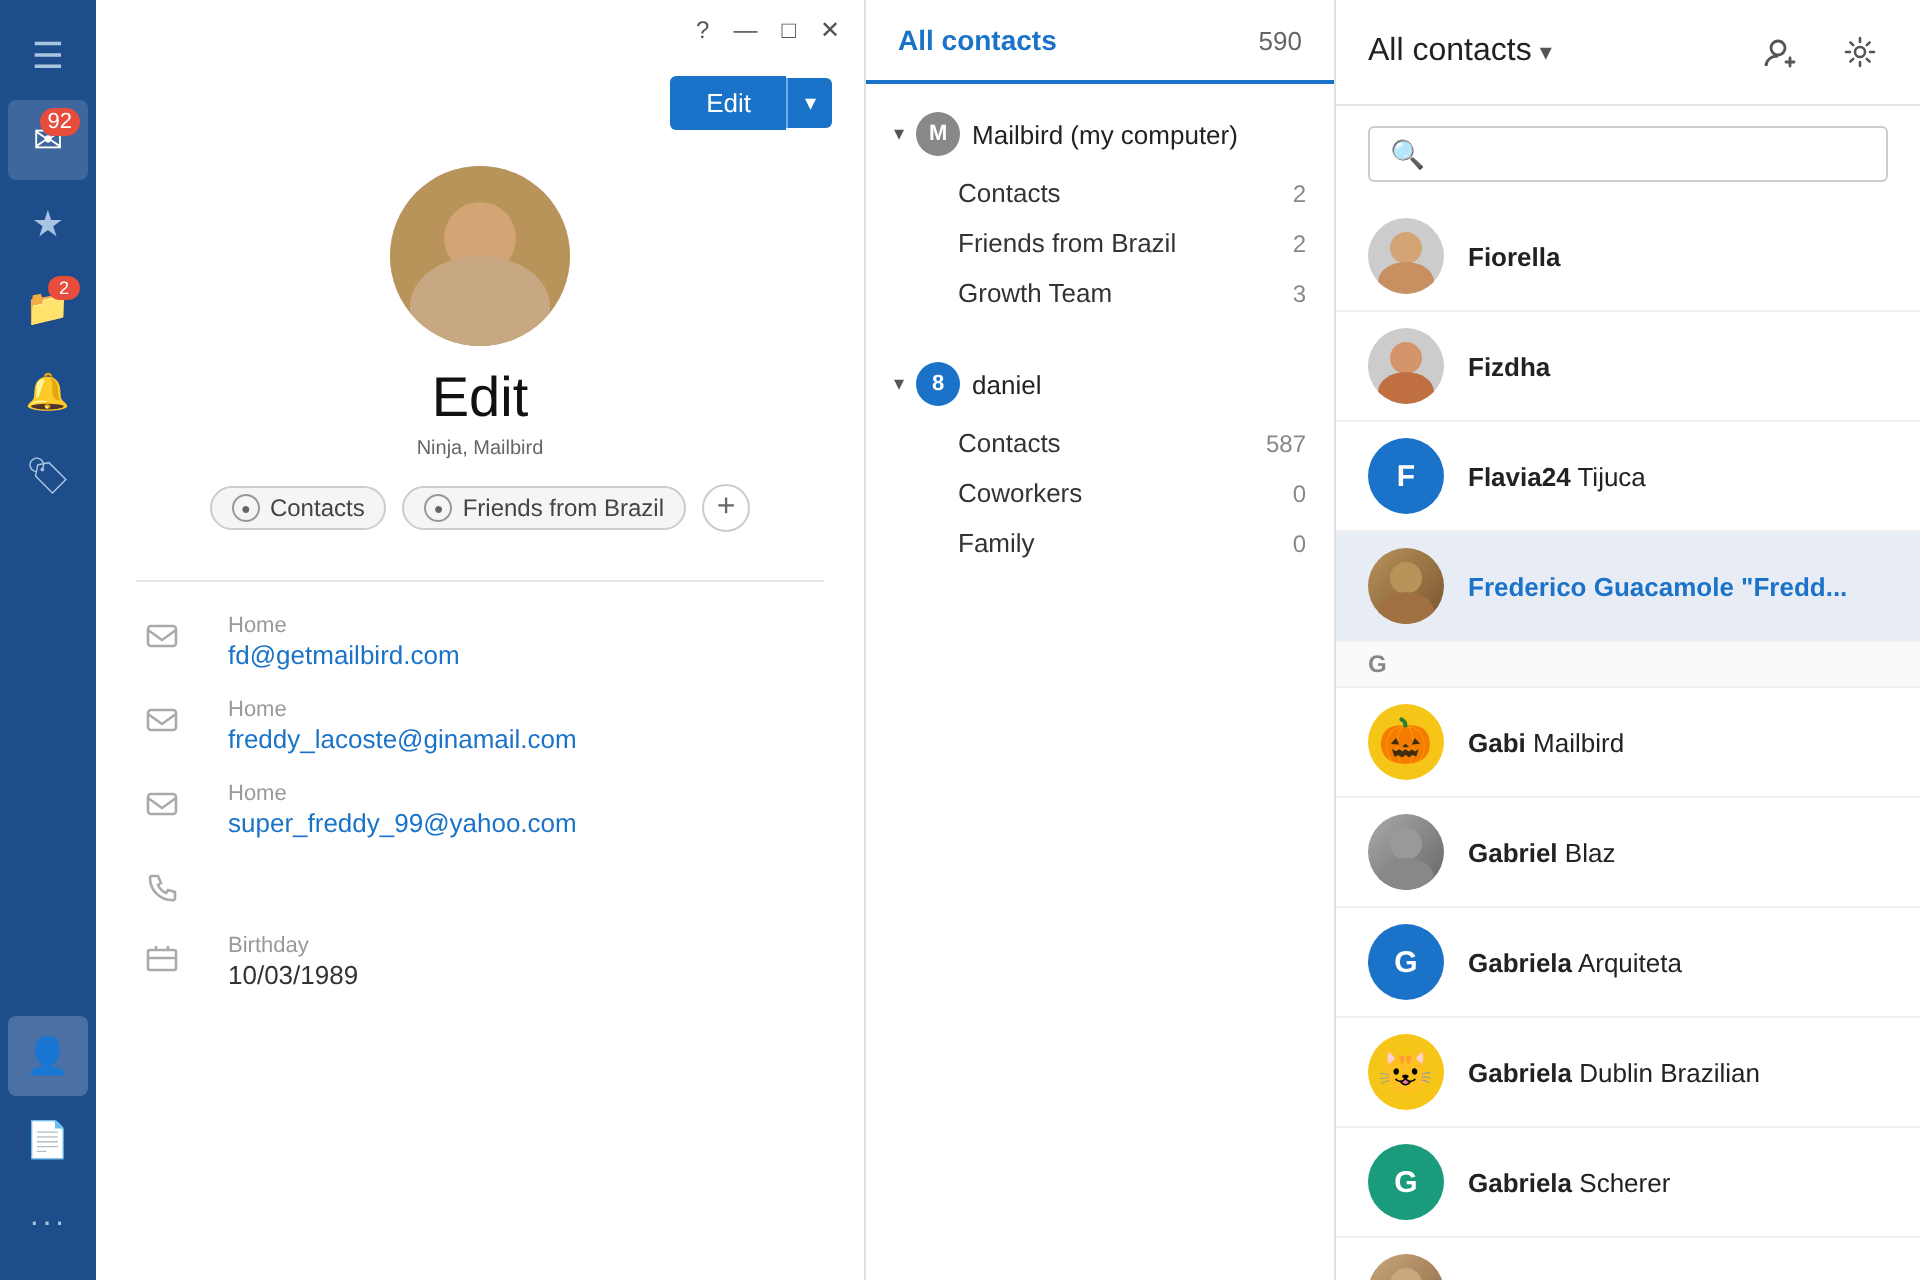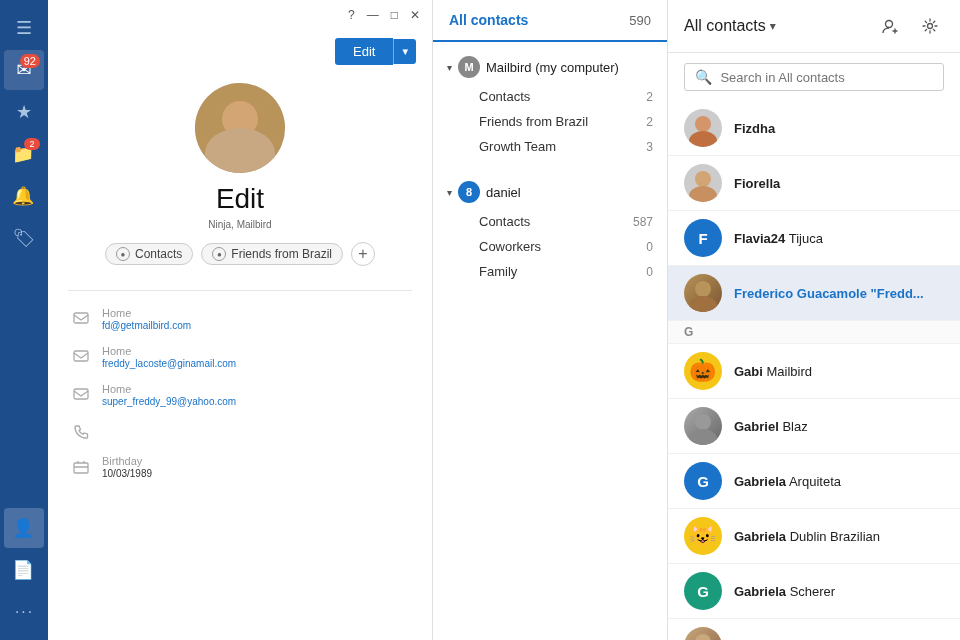--- a/index.html
+++ b/index.html
@@ -175,21 +175,21 @@
 
     .contact-fields {
       padding: 8px 24px;
       overflow-y: auto;
       flex: 1;
     }
 
     .field-row {
       display: flex;
       align-items: flex-start;
-      gap: 12px;
+      gap: 24px;
       margin-bottom: 14px;
     }
 
     .field-icon {
       width: 18px;
       height: 18px;
       margin-top: 2px;
       flex-shrink: 0;
       color: #999;
     }
@@ -199,21 +199,21 @@
       flex-direction: column;
     }
 
     .field-label {
       font-size: 11px;
       color: #999;
       margin-bottom: 1px;
     }
 
     .field-value {
-      font-size: 10px;
+      font-size: 13px;
       color: #1a73c8;
     }
 
     .field-value.phone {
       color: #333;
     }
 
     
     .middle-panel {
       width: 235px;
@@ -687,50 +687,49 @@
         <svg width="18" height="18" viewBox="0 0 18 18" fill="none">
             <circle cx="9" cy="9" r="2.5" stroke="#555" stroke-width="1.3"></circle>
             <path d="M9 2v2M9 14v2M2 9h2M14 9h2M4.2 4.2l1.4 1.4M12.4 12.4l1.4 1.4M4.2 13.8l1.4-1.4M12.4 5.6l1.4-1.4" stroke="#555" stroke-width="1.3" stroke-linecap="round"></path>
           </svg>
       </button>
     </div>
   </div>
 
   <div class="search-bar">
     <span class="search-icon-svg">🔍</span>
-    <input type="text" placeholder="Search in All contacts" style="">
   </div>
 
   <div class="contacts-list">
+
+    <div class="contact-row">
+      <div class="contact-avatar photo av-fiorella">
+        <svg width="38" height="38" viewBox="0 0 38 38">
+            <circle cx="19" cy="15" r="8" fill="#d4a574"></circle>
+            <ellipse cx="19" cy="32" rx="14" ry="10" fill="#c89060"></ellipse>
+          </svg>
+      </div>
+      <div class="contact-name-row">
+        <span class="contact-name"><strong>Fiorella</strong></span>
+      </div>
+    </div>
 
     <div class="contact-row">
       <div class="contact-avatar photo av-fizdha">
         <svg width="38" height="38" viewBox="0 0 38 38">
             <circle cx="19" cy="15" r="8" fill="#d4956a"></circle>
             <ellipse cx="19" cy="32" rx="14" ry="10" fill="#c07040"></ellipse>
           </svg>
       </div>
       <div class="contact-name-row">
         <span class="contact-name"><strong>Fizdha</strong></span>
       </div>
     </div>
 
     <div class="contact-row">
-      <div class="contact-avatar photo av-fiorella">
-        <svg width="38" height="38" viewBox="0 0 38 38">
-            <circle cx="19" cy="15" r="8" fill="#d4a574"></circle>
-            <ellipse cx="19" cy="32" rx="14" ry="10" fill="#c89060"></ellipse>
-          </svg>
-      </div>
-      <div class="contact-name-row">
-        <span class="contact-name"><strong>Fiorella</strong></span>
-      </div>
-    </div>
-
-    <div class="contact-row">
       <div class="contact-avatar av-flavia">F</div>
       <div class="contact-name-row">
         <span class="contact-name"><strong>Flavia24</strong> <span style="font-weight:normal">Tijuca</span></span>
       </div>
     </div>
 
     <div class="contact-row selected-contact">
       <div class="contact-avatar photo" style="background:linear-gradient(135deg,#b8935a,#7a5530)">
         <svg width="38" height="38" viewBox="0 0 38 38">
             <circle cx="19" cy="15" r="8" fill="#b8935a"></circle>

